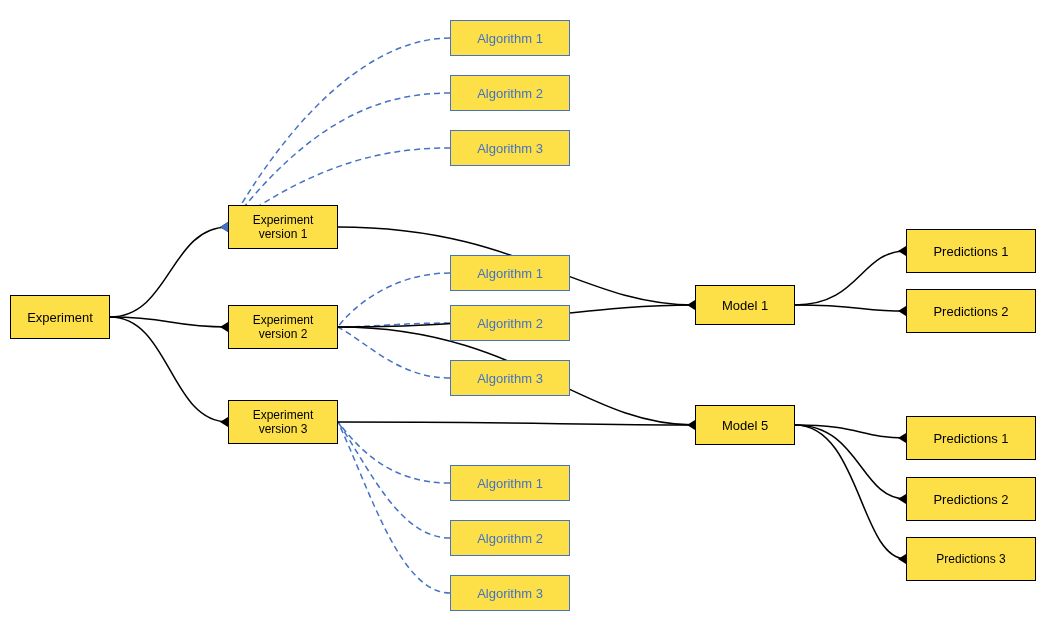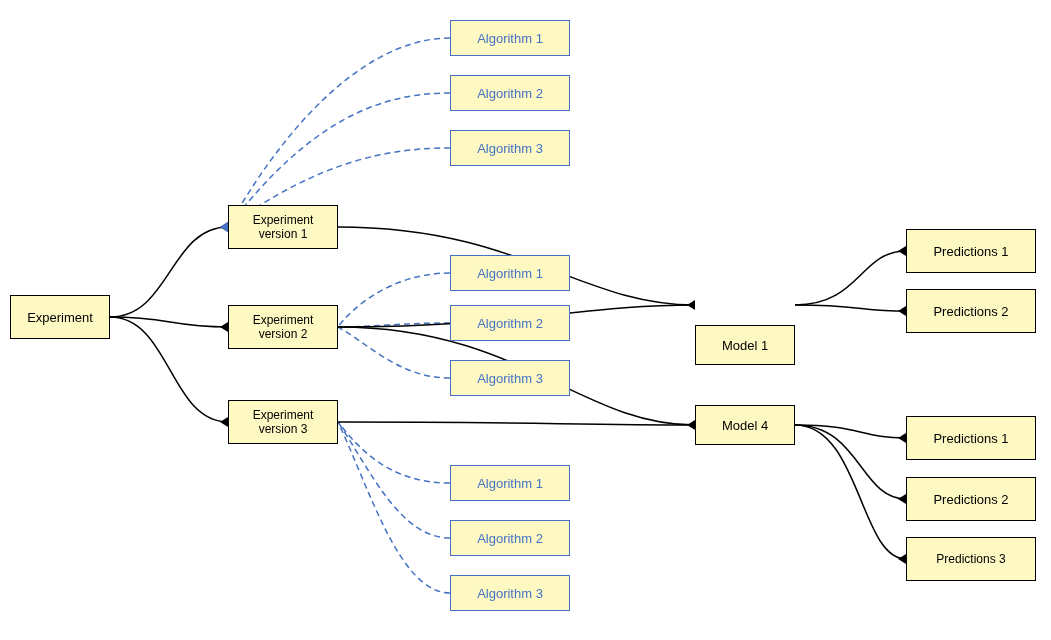--- a/index.html
+++ b/index.html
@@ -13,21 +13,21 @@
     }
     svg {
       position: absolute;
       top: 0; left: 0;
       width: 1051px;
       height: 640px;
     }
     .node-box {
       position: absolute;
       border: 1.5px solid #000;
-      background: #fef9c3;
+      background: #fde047;
       display: flex;
       align-items: center;
       justify-content: center;
       text-align: center;
       font-size: 13px;
       color: #000;
     }
     .node-box.blue {
       border-color: #4472C4;
       color: #4472C4;
@@ -126,25 +126,25 @@
 <div class="node-box blue" style="left:450px; top:465px; width:120px; height:36px;">
   <span>Algorithm 1</span>
 </div>
 <div class="node-box blue" style="left:450px; top:520px; width:120px; height:36px;">
   <span>Algorithm 2</span>
 </div>
 <div class="node-box blue" style="left:450px; top:575px; width:120px; height:36px;">
   <span>Algorithm 3</span>
 </div>
 
-<div class="node-box" style="left:695px; top:285px; width:100px; height:40px;margin-top:40px;">
+<div class="node-box" style="left:695px; top:285px; width:100px; height:40px;">
   <span>Model 1</span>
 </div>
 <div class="node-box" style="left:695px; top:405px; width:100px; height:40px;">
-  <span>Model 4</span>
+  <span>Model 5</span>
 </div>
 
 <div class="node-box" style="left:906px; top:229px; width:130px; height:44px; font-size:13px;">
   <span>Predictions 1</span>
 </div>
 <div class="node-box" style="left:906px; top:289px; width:130px; height:44px; font-size:13px;">
   <span>Predictions 2</span>
 </div>
 
 <div class="node-box" style="left:906px; top:416px; width:130px; height:44px; font-size:13px;">

